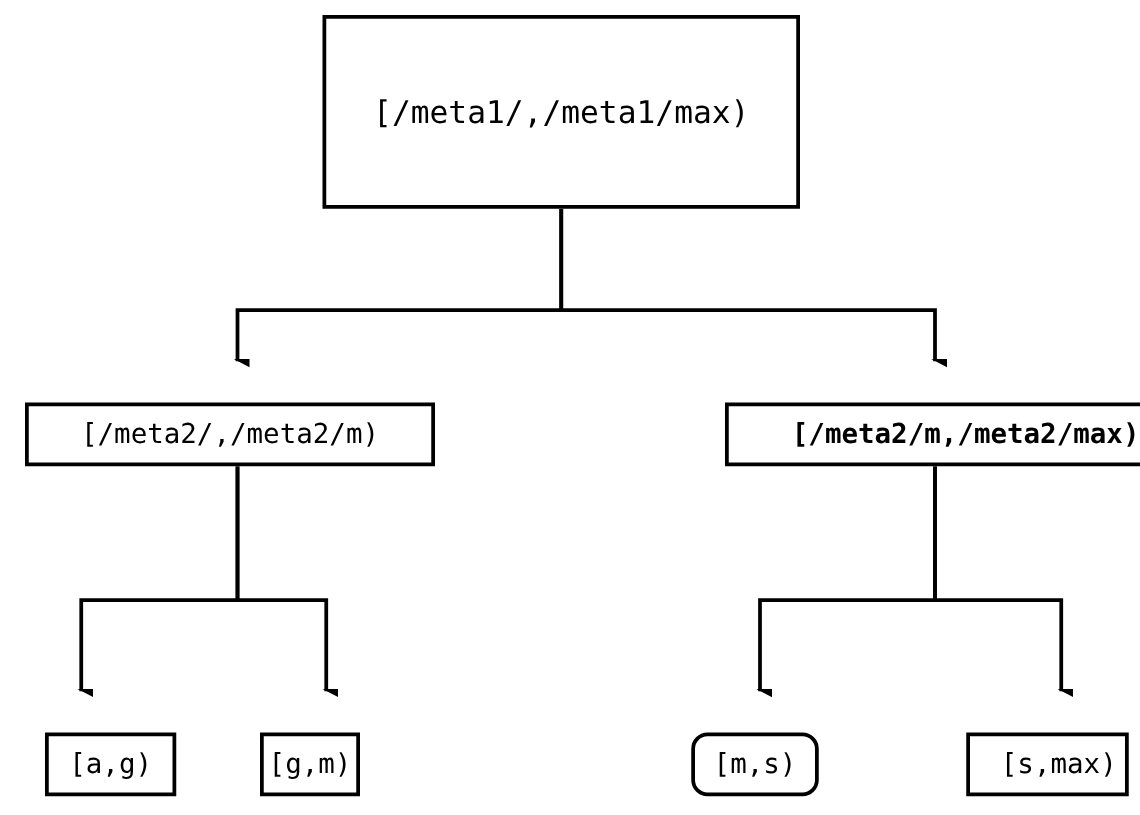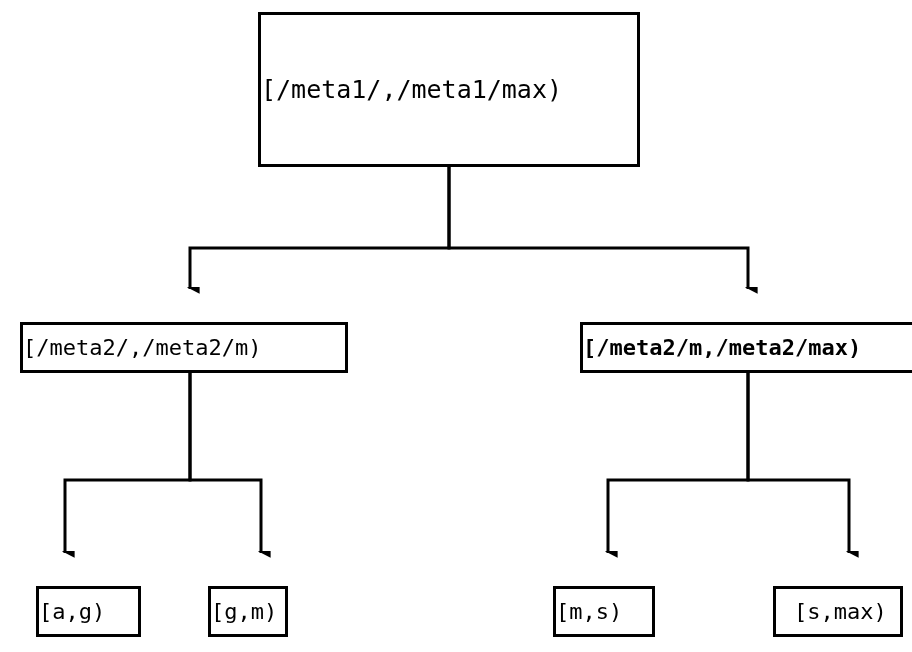--- a/index.html
+++ b/index.html
@@ -23,20 +23,21 @@
     height: 652px;
     pointer-events: none;
   }
   .node {
     position: absolute;
     box-sizing: border-box;
     border: 3px solid #000000;
     background: #ffffff;
     display: flex;
     align-items: center;
+    justify-content: center;
     color: #000000;
     white-space: pre;
   }
   .node-label {
     display: block;
     line-height: 1;
     letter-spacing: 0px;
   }
   
   .node-root {
@@ -54,21 +55,21 @@
   .node-mid-left  { left: 20px;  width: 328px; }
   .node-mid-right { left: 580px; width: 385px; font-weight: bold; }
   .node-mid .node-label { font-size: 22px; }
   
   .node-leaf {
     top: 586px;
     height: 51px;
   }
   .node-leaf-1 { left: 8px;   width: 105px; margin-left: 28px; }
   .node-leaf-2 { left: 208px; width: 80px; }
-  .node-leaf-3 { left: 553px; width: 102px; }
+  .node-leaf-3 { left: 553px; width: 102px; border-radius: 13px; }
   .node-leaf-4 { left: 773px; width: 130px; padding-left: 18px; }
   .node-leaf .node-label { font-size: 22px; }
 </style>
 </head>
 <body>
 
 <div id="canvas">
 
   <svg class="edge-layer" width="912" height="652" viewBox="0 0 912 652" xmlns="http://www.w3.org/2000/svg">
     <defs>

